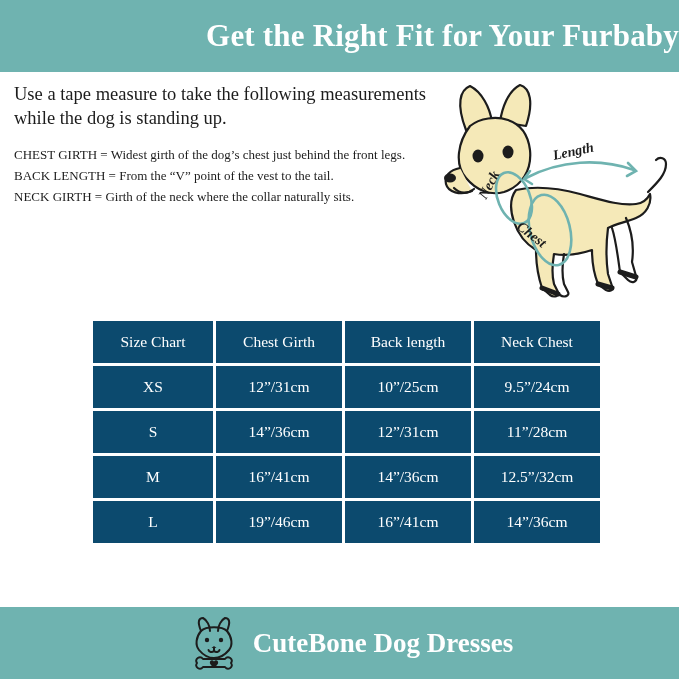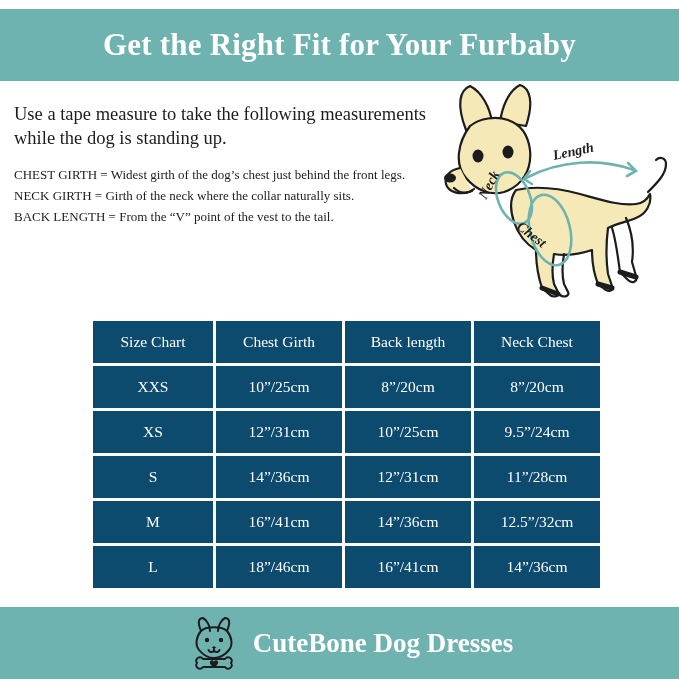--- a/index.html
+++ b/index.html
@@ -17,37 +17,36 @@
   }
 
   
   .header {
     position: absolute;
     left: 0; top: 0;
     width: 679px; height: 72px;
     background: #6fb3b0;
     display: flex;
     align-items: center;
-    justify-content: center;
-    margin-top: 9px;
+    justify-content: flex-end;
   }
   .header-title {
     color: #ffffff;
     font-family: "Liberation Serif", serif;
     font-weight: bold;
     font-size: 31px;
     letter-spacing: 0.2px;
     text-align: center;
     white-space: nowrap;
   }
 
   
   .instructions {
     position: absolute;
-    left: 14px; top: 102px;
+    left: 14px; top: 82px;
     width: 420px;
   }
   .instr-lead {
     font-size: 18.5px;
     color: #1c1c1c;
     line-height: 1.3;
     margin-bottom: 16px;
   }
   .instr-line {
     font-size: 13px;
@@ -119,22 +118,22 @@
 
 <div class="page">
 
   <div class="header">
     <div class="header-title">Get the Right Fit for Your Furbaby</div>
   </div>
 
   <div class="instructions">
     <div class="instr-lead">Use a tape measure to take the following measurements while the dog is standing up.</div>
     <div class="instr-line">CHEST GIRTH =  Widest girth of the dog’s chest just behind the front legs.</div>
+    <div class="instr-line">BACK LENGTH = From the “V” point of the vest to the tail.</div>
     <div class="instr-line">NECK GIRTH = Girth of the neck where the collar naturally sits.</div>
-    <div class="instr-line">BACK LENGTH = From the “V” point of the vest to the tail.</div>
   </div>
 
   <div class="dog-art">
     <svg viewBox="0 0 240 225" width="240" height="225" xmlns="http://www.w3.org/2000/svg">
       <g fill="none" stroke="#1c1c1c" stroke-width="2.2" stroke-linecap="round" stroke-linejoin="round">
 
         <path d="M36 52 C26 26, 30 12, 40 8 C52 14, 60 30, 62 44 Z" fill="#f5e9b8"></path>
         <path d="M96 48 C104 24, 100 10, 90 7 C78 13, 72 30, 70 44 Z" fill="#f5e9b8"></path>
 
         <path d="M40 48 C28 64, 24 86, 36 100 C46 112, 60 118, 74 114 C92 108, 102 92, 100 72 C98 56, 90 46, 78 42 C66 38, 50 40, 40 48 Z" fill="#f5e9b8"></path>
@@ -189,46 +188,40 @@
   <div class="table-wrap">
     <table class="size-chart">
       <tbody>
         <tr class="header-row">
           <td class="col-size">Size Chart</td>
           <td class="col-val">Chest Girth</td>
           <td class="col-val">Back length</td>
           <td class="col-val">Neck Chest</td>
         </tr>
         <tr>
-          <td class="col-size">XXS</td>
-          <td class="col-val">10”/25cm</td>
-          <td class="col-val">8”/20cm</td>
-          <td class="col-val">8”/20cm</td>
-        </tr>
-        <tr>
           <td class="col-size">XS</td>
           <td class="col-val">12”/31cm</td>
           <td class="col-val">10”/25cm</td>
           <td class="col-val">9.5”/24cm</td>
         </tr>
         <tr>
           <td class="col-size">S</td>
           <td class="col-val">14”/36cm</td>
           <td class="col-val">12”/31cm</td>
           <td class="col-val">11”/28cm</td>
         </tr>
         <tr>
           <td class="col-size">M</td>
           <td class="col-val">16”/41cm</td>
           <td class="col-val">14”/36cm</td>
           <td class="col-val">12.5”/32cm</td>
         </tr>
         <tr>
           <td class="col-size">L</td>
-          <td class="col-val">18”/46cm</td>
+          <td class="col-val">19”/46cm</td>
           <td class="col-val">16”/41cm</td>
           <td class="col-val">14”/36cm</td>
         </tr>
       </tbody>
     </table>
   </div>
 
   <div class="footer">
     <span class="brand-logo">
       <svg viewBox="0 0 58 56" width="58" height="56" xmlns="http://www.w3.org/2000/svg">

